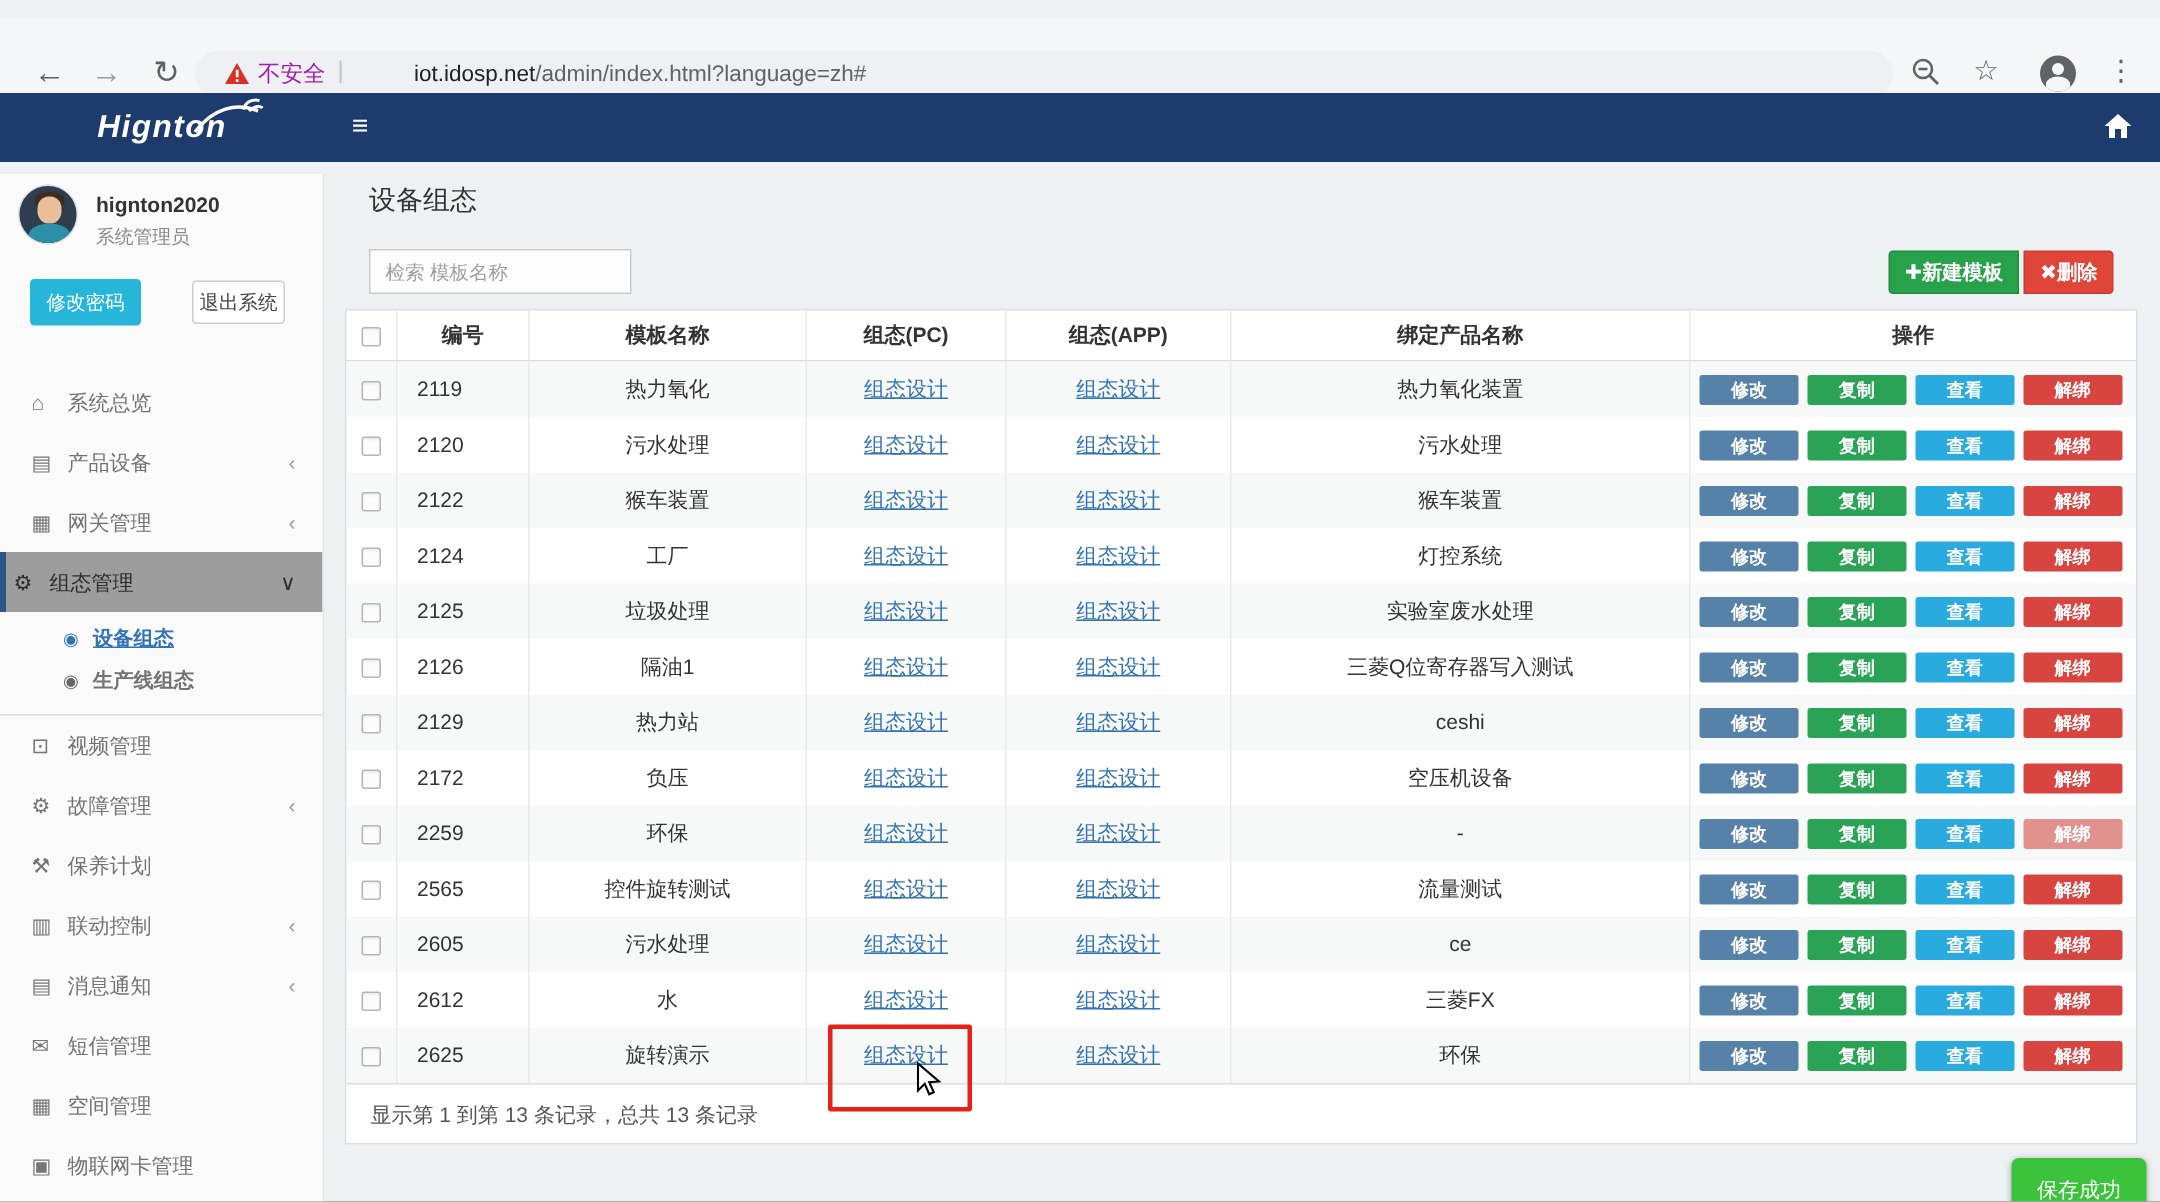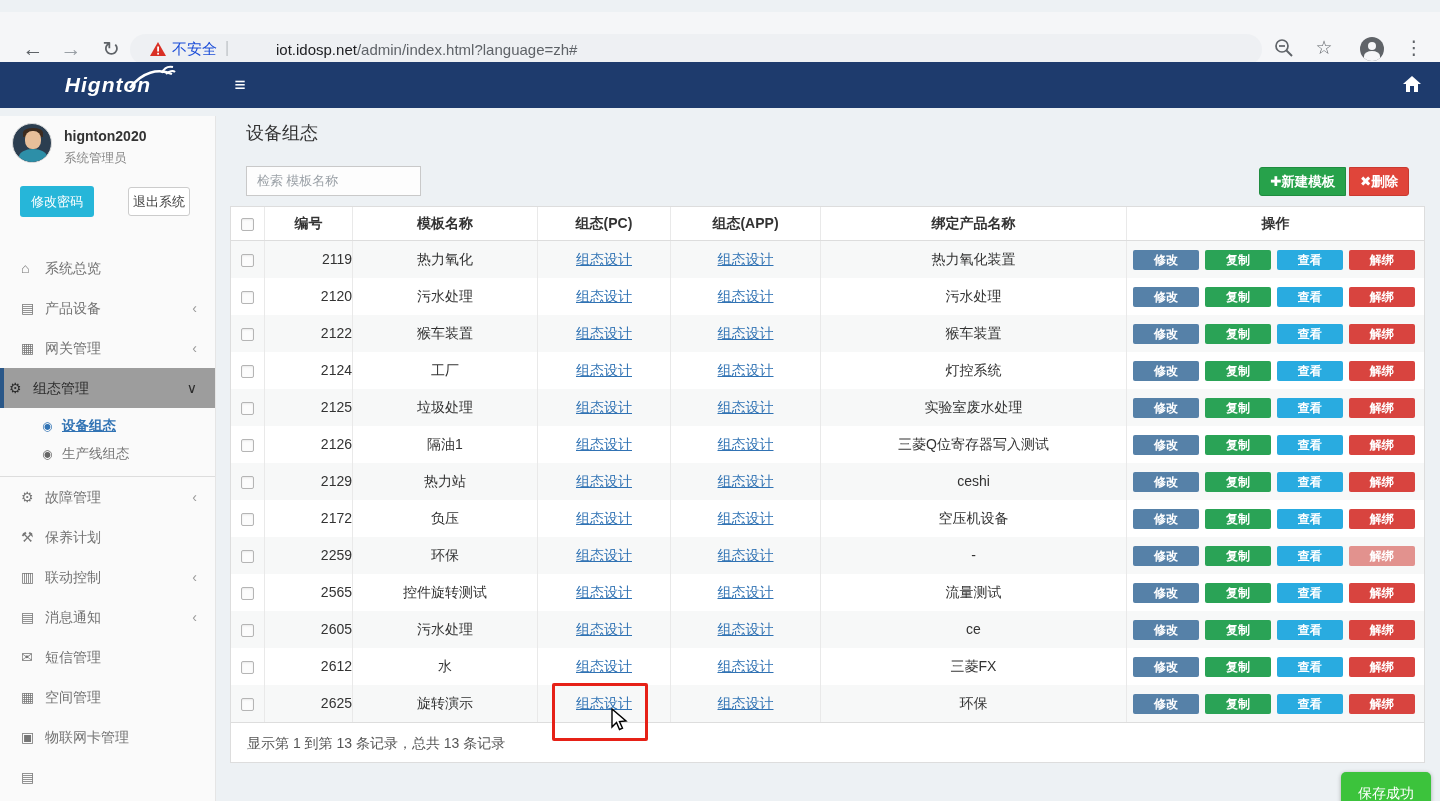--- a/index.html
+++ b/index.html
@@ -10,21 +10,21 @@
   .tabstrip { position:absolute; left:0; top:17px; width:1440px; height:12px; background:#bef264; }
   .tab { position:absolute; left:0; top:0; width:310px; height:12px; background:#f2f4f6; border-radius:8px 8px 0 0; overflow:hidden; box-shadow:1px 0 2px rgba(0,0,0,.25); }
   .tab .fav { position:absolute; left:12px; top:4px; width:10px; height:10px; background:#9aa0a6; border-radius:2px; }
   .tab .ttl { position:absolute; left:32px; top:-7px; font-size:12px; color:#555; white-space:nowrap; }
   .newtab { position:absolute; left:330px; top:2px; color:#5f6368; font-size:12px; }
   .toolbar { position:absolute; left:0; top:12px; width:1440px; height:50px; background:#f5f6f8; }
   .navbtn { position:absolute; top:24px; font-size:21px; color:#5f6368; width:26px; text-align:center; line-height:26px; }
   .navbtn.fwd { color:#9aa0a6; }
   .omnibox { position:absolute; left:130px; top:22px; width:1132px; height:31px; background:#eef0f3; border-radius:16px; }
   .warn-tri { position:absolute; left:20px; top:8px; }
-  .warn-txt { position:absolute; left:42px; top:6px; color:#1d4ed8; font-size:15px; }
+  .warn-txt { position:absolute; left:42px; top:6px; color:#a21caf; font-size:15px; }
   .omni-sep { position:absolute; left:95px; top:5px; color:#c0c4c8; font-size:16px; }
   .omni-url { position:absolute; left:110px; top:7px; font-size:15px; color:#202124; white-space:nowrap;margin-left:36px; }
   .omni-url .path { color:#5f6368; }
   .chrome-ic { position:absolute; top:24px; font-size:19px; color:#5f6368; text-align:center; width:24px; }
   .avatar-chrome { position:absolute; left:1360px; top:25px; width:24px; height:24px; border-radius:50%; background:#5f6368; overflow:hidden; }
   .avatar-chrome .hd { position:absolute; left:8px; top:5px; width:8px; height:8px; background:#f5f6f8; border-radius:50%; }
   .avatar-chrome .bd { position:absolute; left:4px; top:14px; width:16px; height:10px; background:#f5f6f8; border-radius:50% 50% 0 0; }
 
   
   .appbar { position:absolute; left:0; top:62px; width:1440px; height:46px; background:#1e3b6d; }
@@ -46,41 +46,41 @@
   .ubtns { position:relative; height:70px; }
   .btn-pwd { position:absolute; left:20px; top:8px; width:74px; height:31px; background:#26b6d9; color:#fff; border:none; border-radius:3px; font-size:13px; font-family:inherit; }
   .btn-logout { position:absolute; left:128px; top:9px; width:62px; height:29px; background:#fff; color:#444; border:1px solid #ccc; border-radius:3px; font-size:13px; font-family:inherit; }
   .menu { margin-top:0; }
   .mitem { position:relative; height:40px; line-height:40px; padding-left:21px; color:#737373; font-size:14px; cursor:default; white-space:nowrap; }
   .mitem .mic { display:inline-block; width:24px; font-size:14px; color:#767676; }
   .mitem .chv { position:absolute; right:18px; color:#9a9a9a; font-size:14px; }
   .mitem.active { background:#9d9d9d; color:#2d2d2d; border-left:4px solid #2a5788; padding-left:5px; }
   .mitem.active .mic, .mitem.active .chv { color:#2d2d2d; }
   .submenu { padding:4px 0 8px 0; border-bottom:1px solid #ddd; }
-  .smitem { height:28px; line-height:28px; padding-left:42px; font-size:13.5px; color:#737373; white-space:nowrap; }
+  .smitem { height:28px; line-height:28px; padding-left:42px; font-size:13.5px; color:#737373; white-space:nowrap;font-weight:bold; }
   .smitem .smic { display:inline-block; width:20px; font-size:12px; color:#666; }
   .smitem.active { color:#3173b4; font-weight:bold; }
   .smitem.active a, .smitem.active span.lbl { text-decoration:underline; }
   .smitem.active .smic { color:#3173b4; }
 
   
   .page-title { position:absolute; left:246px; top:121px; font-size:18px; color:#333; }
-  .search-inp { position:absolute; left:246px; top:166px; width:175px; height:30px; border:1px solid #c9c9c9; background:#fdfdfd; padding:0 10px; font-size:13px; color:#333; font-family:Liberation Serif, serif; }
+  .search-inp { position:absolute; left:246px; top:166px; width:175px; height:30px; border:1px solid #c9c9c9; background:#fdfdfd; padding:0 10px; font-size:13px; color:#333; font-family:Liberation Sans, sans-serif; }
   .search-inp::placeholder { color:#9aa0a6; }
   .btn-new { position:absolute; left:1259px; top:167px; height:29px; padding:0 10px; background:#27a24b; border:1px solid #1f8c3f; color:#fff; font-size:13.5px; font-weight:bold; border-radius:3px 0 0 3px; font-family:inherit; }
   .btn-del { position:absolute; left:1349px; top:167px; height:29px; padding:0 10px; background:#e0453a; border:1px solid #c93a30; color:#fff; font-size:13.5px; font-weight:bold; border-radius:0 3px 3px 0; font-family:inherit; }
 
   .tbl { position:absolute; left:230px; top:206px; width:1195px; background:#fff; border:1px solid #ddd; }
   .thead { display:flex; height:34px; line-height:33px; font-weight:bold; font-size:14px; color:#333; border-bottom:1px solid #ddd; }
   .trow { display:flex; height:37px; line-height:37px; font-size:14px; color:#333; }
   .trow.stripe { background:#f7f8f8; }
   .td, .th { border-right:1px solid #e9e9e9; text-align:center; overflow:hidden; white-space:nowrap; }
   .th:last-child, .td:last-child { border-right:none; }
   .c-check { width:34px; }
-  .c-id { width:88px; text-align:right; padding-left:13px; }
+  .c-id { width:88px; text-align:left; padding-left:13px; }
   .c-name { width:185px; }
   .c-pc { width:133px; }
   .c-app { width:150px; }
   .c-prod { width:306px; }
   .c-ops { width:297px; text-align:left; padding-left:6px; }
   .cb { display:inline-block; width:13px; height:13px; border:1px solid #b5b5b5; border-radius:2px; background:#fcfcfc; vertical-align:middle; box-shadow:inset 0 1px 2px rgba(0,0,0,.08); }
   a.lnk { color:#3173b4; text-decoration:underline; font-size:14px; cursor:pointer; }
   .ops-btn { display:inline-block; height:20px; line-height:20px; padding:0 21px; margin-right:2px; border-radius:2px; color:#fff; font-size:12px; font-weight:bold; vertical-align:middle; cursor:pointer; }
   .ops-modify { background:#5681a8; }
   .ops-copy { background:#2aa356; }
@@ -186,20 +186,24 @@
   <div class="submenu">
   <div class="smitem active">
     <span class="smic">◉</span><span class="lbl">设备组态</span>
   </div>
 
   <div class="smitem">
     <span class="smic">◉</span><span class="lbl">生产线组态</span>
   </div>
 </div>
 
+  <div class="mitem">
+    <span class="mic">⊡</span><span class="lbl">视频管理</span>
+    <span class="chv"></span>
+  </div>
 
   <div class="mitem">
     <span class="mic">⚙</span><span class="lbl">故障管理</span>
     <span class="chv">‹</span>
   </div>
 
   <div class="mitem">
     <span class="mic">⚒</span><span class="lbl">保养计划</span>
     <span class="chv"></span>
   </div>

